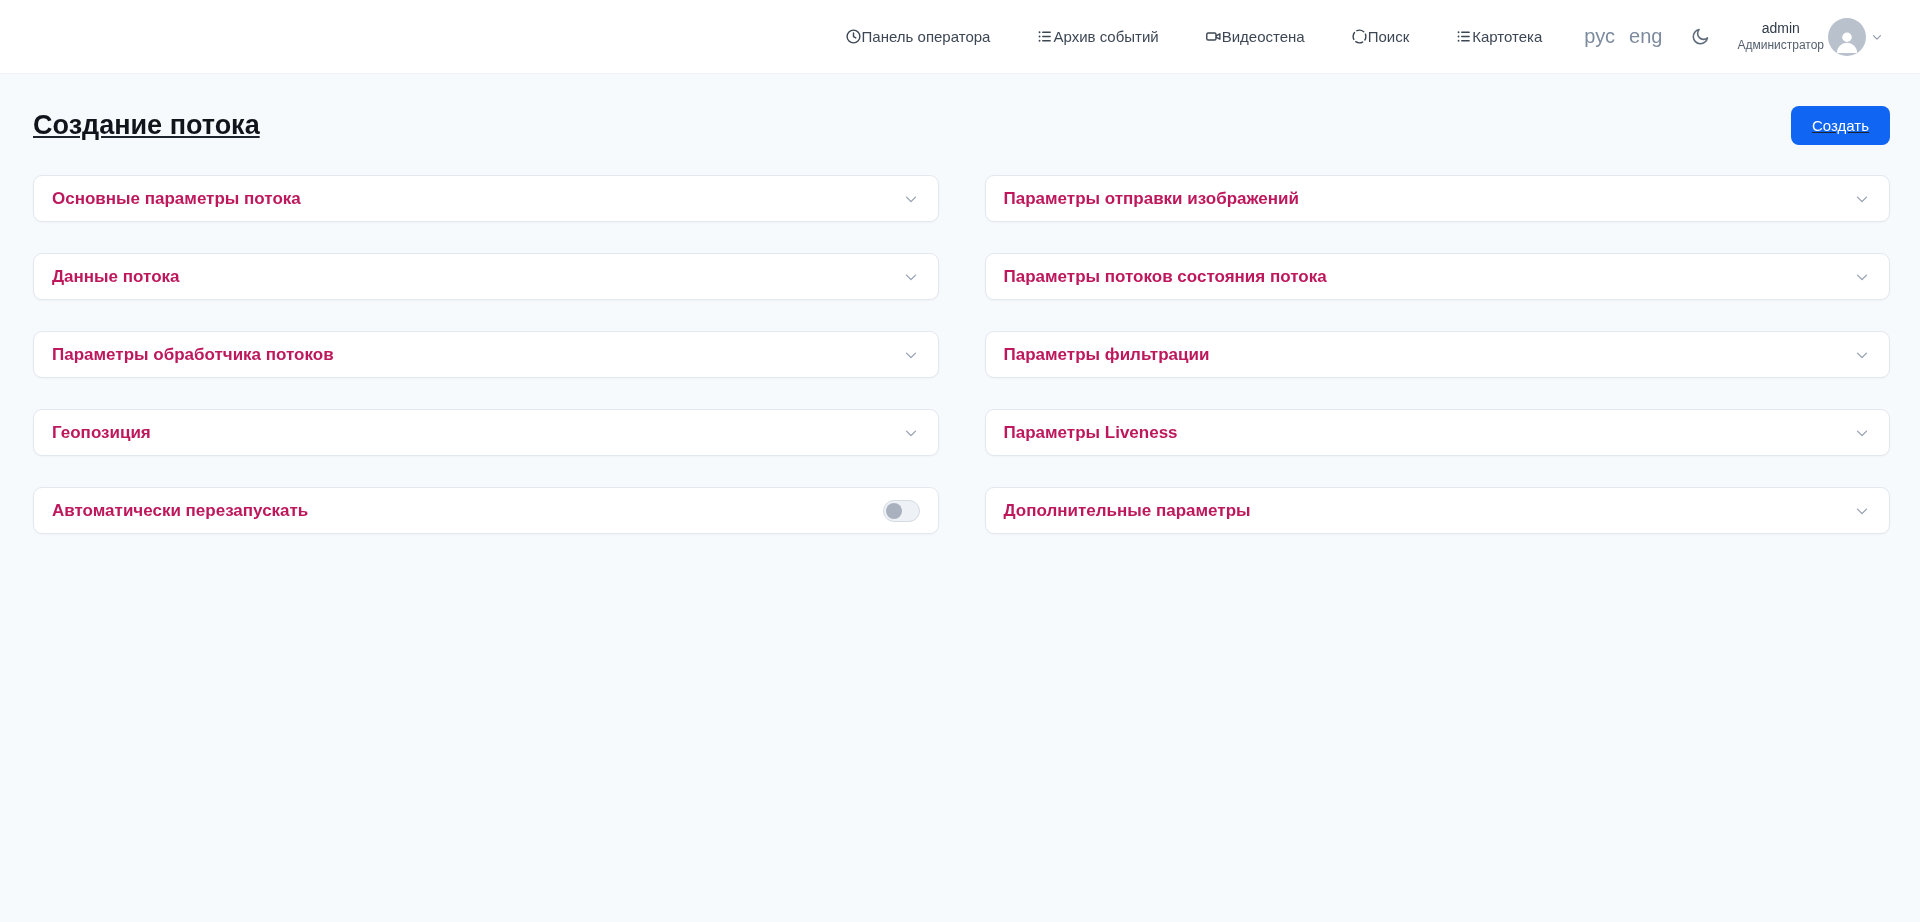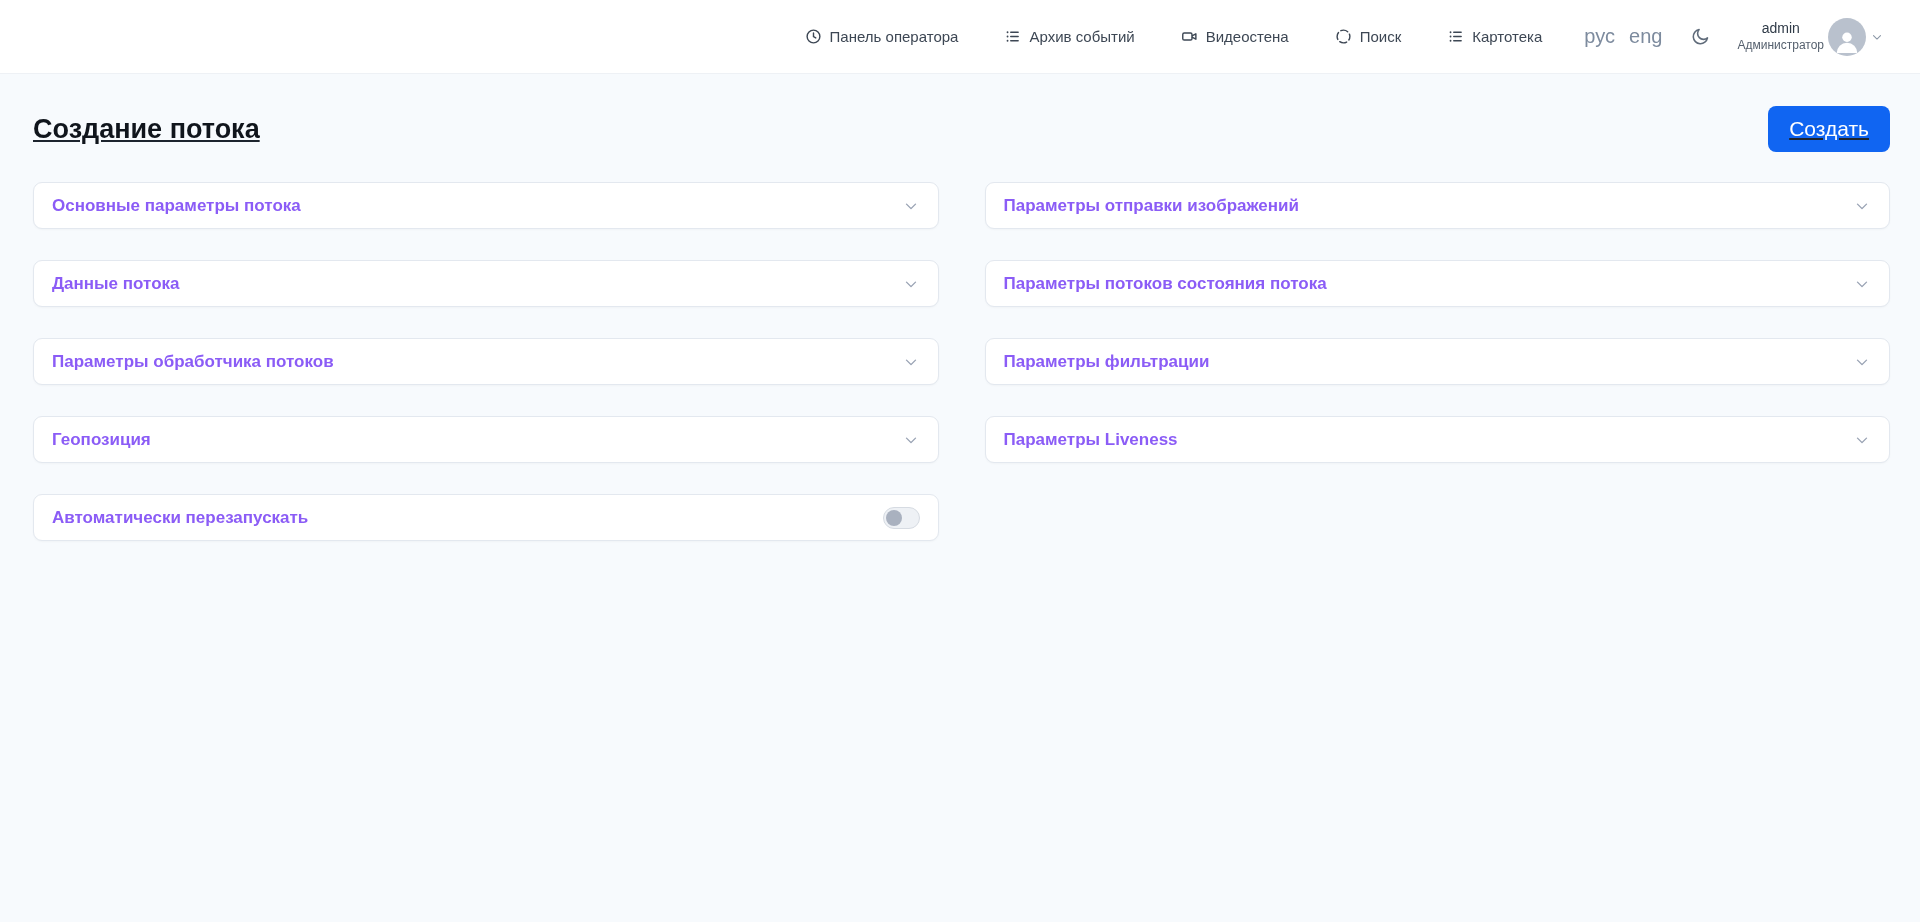--- a/index.html
+++ b/index.html
@@ -15,21 +15,21 @@
     height:74px;
     background:#ffffff;
     border-bottom:1px solid #eef1f5;
     display:flex;
     align-items:center;
     justify-content:flex-end;
     padding-right:36px;
   }
   .main-nav { display:flex; align-items:center; gap:46px; margin-right:42px; }
   .nav-item {
-    display:flex; align-items:center; gap:8px;
+    display:flex; align-items:center; gap:0;
     color:#3d4754; font-size:15px; cursor:pointer; white-space:nowrap;
   }
   .nav-item .icon { width:17px; height:17px; display:inline-flex; color:#3d4754; }
   .icon svg { width:100%; height:100%; display:block; }
   .lang-switch { display:flex; align-items:center; gap:14px; margin-right:28px; }
   .lang-option { font-size:20px; color:#7d8b9e; cursor:pointer; }
   .theme-toggle { width:21px; height:21px; color:#5f6b7a; cursor:pointer; margin-right:26px; display:inline-flex; }
   .user-block { display:flex; align-items:center; gap:4px; cursor:pointer; }
   .user-text { text-align:center; line-height:1.25; }
   .user-name { font-size:14px; color:#2f3a47; }
@@ -41,35 +41,35 @@
   .avatar svg { width:30px; height:30px; display:block; }
   .user-chevron { width:14px; height:14px; color:#8b97a6; display:inline-flex; }
   
   .page-head {
     display:flex; align-items:center; justify-content:space-between;
     padding:32px 30px 0 33px; margin-bottom:30px;text-decoration:underline;
   }
   .page-title { font-size:27px; font-weight:700; color:#10151c; }
   .create-button {
     background:#1065f2; color:#ffffff; border:none; border-radius:8px;
-    font-family:inherit; font-size:21px; padding:11px 21px; cursor:pointer;
+    font-family:inherit; font-size:15px; padding:11px 21px; cursor:pointer;
   }
   
   .panels-grid {
     display:grid; grid-template-columns:1fr 1fr; column-gap:46px;
     padding:0 30px 0 33px; align-items:start;
   }
   .panel-row {
     height:47px; background:#ffffff;
     border:1px solid #e3e8ef; border-radius:9px;
     box-shadow:0 1px 2px rgba(16,24,40,0.03);
     display:flex; align-items:center; justify-content:space-between;
     padding:0 18px; margin-bottom:31px; cursor:pointer;
   }
-  .panel-label { font-size:17px; font-weight:600; color:#8b5cf6; }
+  .panel-label { font-size:17px; font-weight:600; color:#be185d; }
   .chevron { width:18px; height:18px; color:#98a2b3; display:inline-flex; }
   .switch {
     width:37px; height:22px; border-radius:11px;
     background:#eef1f5; border:1px solid #d6dbe2;
     position:relative; flex:0 0 auto; cursor:pointer;
   }
   .switch .knob {
     position:absolute; left:2px; top:2px; width:16px; height:16px;
     border-radius:50%; background:#a9b1bf;
   }
@@ -228,15 +228,23 @@
           </span>
         </div>
         <div class="panel-row">
     <span class="panel-label">Параметры Liveness</span>
   <span class="chevron icon">
             <svg viewBox="0 0 24 24" fill="none" stroke="currentColor" stroke-width="1.8" stroke-linecap="round" stroke-linejoin="round">
               <path d="M6 9.5l6 6 6-6"></path>
             </svg>
           </span>
         </div>
+        <div class="panel-row">
+    <span class="panel-label">Дополнительные параметры</span>
+  <span class="chevron icon">
+            <svg viewBox="0 0 24 24" fill="none" stroke="currentColor" stroke-width="1.8" stroke-linecap="round" stroke-linejoin="round">
+              <path d="M6 9.5l6 6 6-6"></path>
+            </svg>
+          </span>
+        </div>
       </div>
   </div>
 </main>
 
 </body></html>

